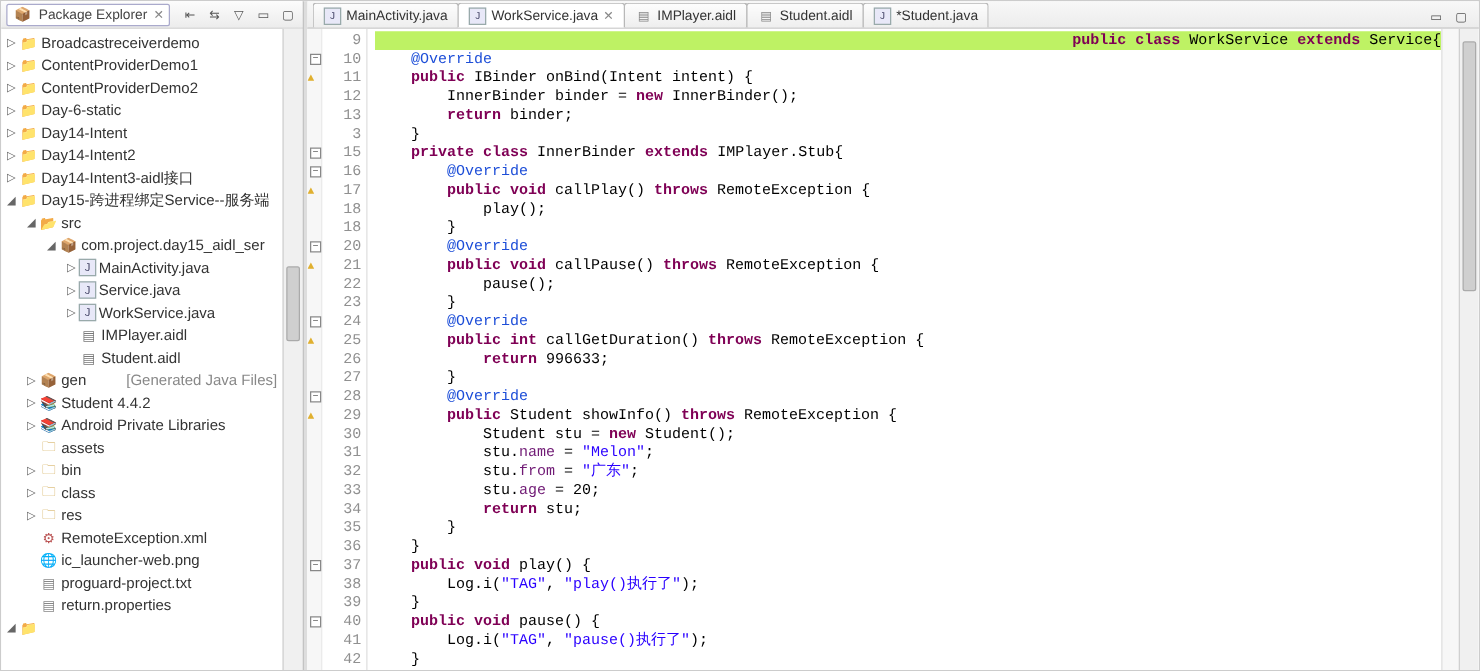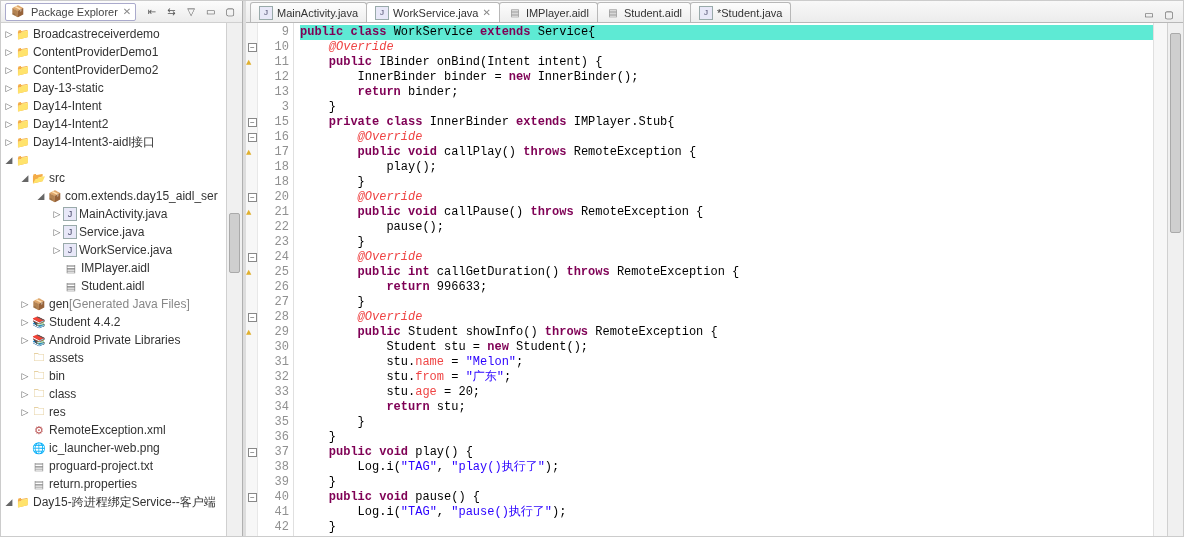--- a/index.html
+++ b/index.html
@@ -15,21 +15,21 @@
   .view-btn { width: 16px; height: 16px; display: flex; align-items: center; justify-content: center; font-size: 10px; color: #555; }
   .tree { flex: 1; overflow: auto; padding: 2px 0 2px 2px; }
   .tree-item { display: flex; align-items: center; height: 18px; white-space: nowrap; cursor: default; }
   .twisty { width: 12px; text-align: center; color: #666; font-size: 9px; }
   .ticon { width: 16px; height: 16px; display:inline-flex; align-items:center; justify-content:center; font-size:11px; margin-right: 2px; }
   .label { font-size: 12px; }
   .indent-0 { padding-left: 0; }
   .indent-1 { padding-left: 16px; }
   .indent-2 { padding-left: 32px; }
   .indent-3 { padding-left: 48px; }
-  .gen-gray { color: #888; }
+  .gen-gray { color: #888; padding-left: 32px; }
   
   .ic-pkg-nav { color:#c98a2b; }
   .ic-proj { color:#b07a1a; }
   .ic-src { color:#8b6a2f; }
   .ic-pkgsrc { color:#b07a1a; }
   .ic-java { background:#e8e8f8; border:1px solid #9aa; font-size:9px; color:#446; width:14px; height:14px; }
   .ic-file { color:#7a7a7a; }
   .ic-folder { color:#d0a850; }
   .ic-lib { color:#8a6; }
   .ic-xml { color:#b55; }
@@ -48,25 +48,25 @@
   .tabbar-right { margin-left: auto; display:flex; gap:4px; padding-right:6px; align-items:center; }
   .editor-area { flex:1; display:flex; overflow:hidden; background:#fff; position:relative; }
   .ruler { width: 12px; background: #f7f7f7; border-right: 1px solid #e8e8e8; }
   .gutter { width: 36px; background:#fff; border-right:1px solid #e0e0e0; font-family: Consolas, "Courier New", monospace; font-size:12px; color:#909090; text-align:right; padding: 2px 4px 2px 0; position:relative; }
   .gutter .ln { height:15px; line-height:15px; position:relative; }
   .fold { position:absolute; left:-10px; width:9px; height:9px; border:1px solid #888; background:#fff; font-size:8px; line-height:7px; text-align:center; color:#555; top:3px; }
   .warn { position:absolute; left:-12px; top:2px; width:10px; height:10px; border-radius:2px; }
   .warn::before { content:"▲"; color:#e0b030; font-size:9px; position:absolute; left:0; top:-1px; }
   .code { flex:1; font-family: Consolas, "Courier New", monospace; font-size:12px; padding: 2px 0 2px 6px; white-space: pre; line-height:15px; overflow:hidden; color:#000; }
   .code .kw { color:#7f0055; font-weight:bold; }
-  .code .an { color:#ef4444;font-style:italic; }
+  .code .an { color:#1d4ed8; }
   .code .str { color:#2a00ff; }
   .code .id { color:#000; }
-  .code .fld { color:#ef4444; }
-  .code .cur-line { background:#5eead4; display:inline-block; width:100%; }
+  .code .fld { color:#701a75; }
+  .code .cur-line { background:#bef264; display:inline-block; width:100%;text-align:right; }
   .overview { width:14px; border-left:1px solid #e0e0e0; background:#f7f7f7; }
   .rscroll { width:16px; background:#f0f0f0; border-left:1px solid #d0d0d0; position:relative; }
   .rscroll .thumb { position:absolute; left:2px; right:2px; top:10px; height:200px; background:#cfcfcf; border:1px solid #aaa; border-radius:2px; }
   
   .left .lscroll { width:16px; background:#f0f0f0; border-left:1px solid #d0d0d0; position:absolute; right:0; top:22px; bottom:0; }
   .left .lscroll .thumb { position:absolute; left:2px; right:2px; top:190px; height:60px; background:#cfcfcf; border:1px solid #aaa; border-radius:2px; }
   .tree { margin-right:16px; }
 </style>
 </head>
 <body>
@@ -99,50 +99,51 @@
           <span class="label">ContentProviderDemo1</span>
         </div>
         <div class="tree-item indent-0">
           <span class="twisty">▷</span>
           <span class="ticon ic-proj">📁</span>
           <span class="label">ContentProviderDemo2</span>
         </div>
         <div class="tree-item indent-0">
           <span class="twisty">▷</span>
           <span class="ticon ic-proj">📁</span>
-          <span class="label">Day-13-static</span>
+          <span class="label">Day-6-static</span>
         </div>
         <div class="tree-item indent-0">
           <span class="twisty">▷</span>
           <span class="ticon ic-proj">📁</span>
           <span class="label">Day14-Intent</span>
         </div>
         <div class="tree-item indent-0">
           <span class="twisty">▷</span>
           <span class="ticon ic-proj">📁</span>
           <span class="label">Day14-Intent2</span>
         </div>
         <div class="tree-item indent-0">
           <span class="twisty">▷</span>
           <span class="ticon ic-proj">📁</span>
           <span class="label">Day14-Intent3-aidl接口</span>
         </div>
         <div class="tree-item indent-0">
           <span class="twisty">◢</span>
           <span class="ticon ic-proj">📁</span>
+          <span class="label">Day15-跨进程绑定Service--服务端</span>
         </div>
         <div class="tree-item indent-1">
           <span class="twisty">◢</span>
           <span class="ticon ic-src">📂</span>
           <span class="label">src</span>
         </div>
         <div class="tree-item indent-2">
           <span class="twisty">◢</span>
           <span class="ticon ic-pkgsrc">📦</span>
-          <span class="label">com.extends.day15_aidl_ser</span>
+          <span class="label">com.project.day15_aidl_ser</span>
         </div>
         <div class="tree-item indent-3">
           <span class="twisty">▷</span>
           <span class="ticon ic-java">J</span>
           <span class="label">MainActivity.java</span>
         </div>
         <div class="tree-item indent-3">
           <span class="twisty">▷</span>
           <span class="ticon ic-java">J</span>
           <span class="label">Service.java</span>
@@ -214,21 +215,20 @@
           <span class="label">proguard-project.txt</span>
         </div>
         <div class="tree-item indent-1">
           <span class="twisty"></span>
           <span class="ticon ic-txt">▤</span>
           <span class="label">return.properties</span>
         </div>
         <div class="tree-item indent-0">
           <span class="twisty">◢</span>
           <span class="ticon ic-proj">📁</span>
-          <span class="label">Day15-跨进程绑定Service--客户端</span>
         </div>
       </div>
     <div class="lscroll">
         <div class="thumb"></div>
       </div>
   </div>
 
   <div class="sash"></div>
 
   <div class="right">

